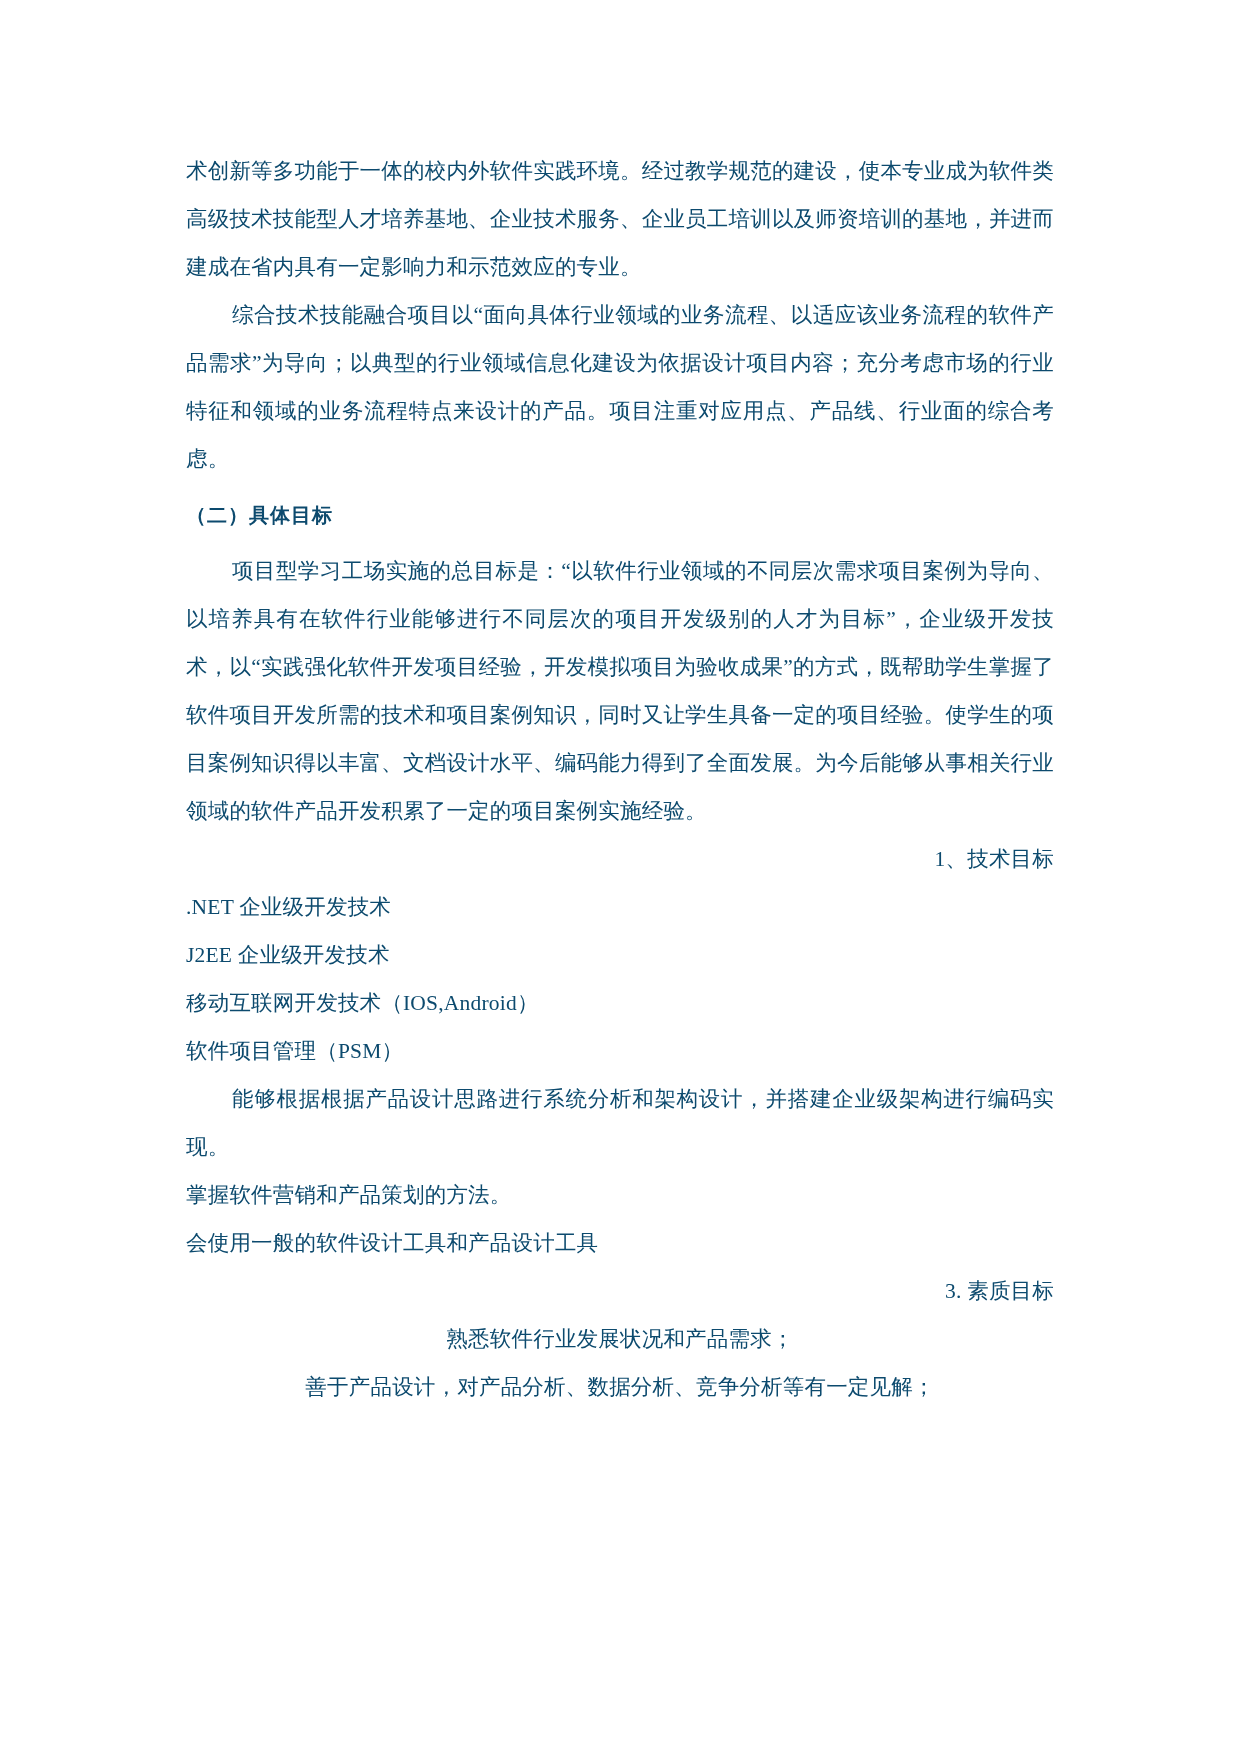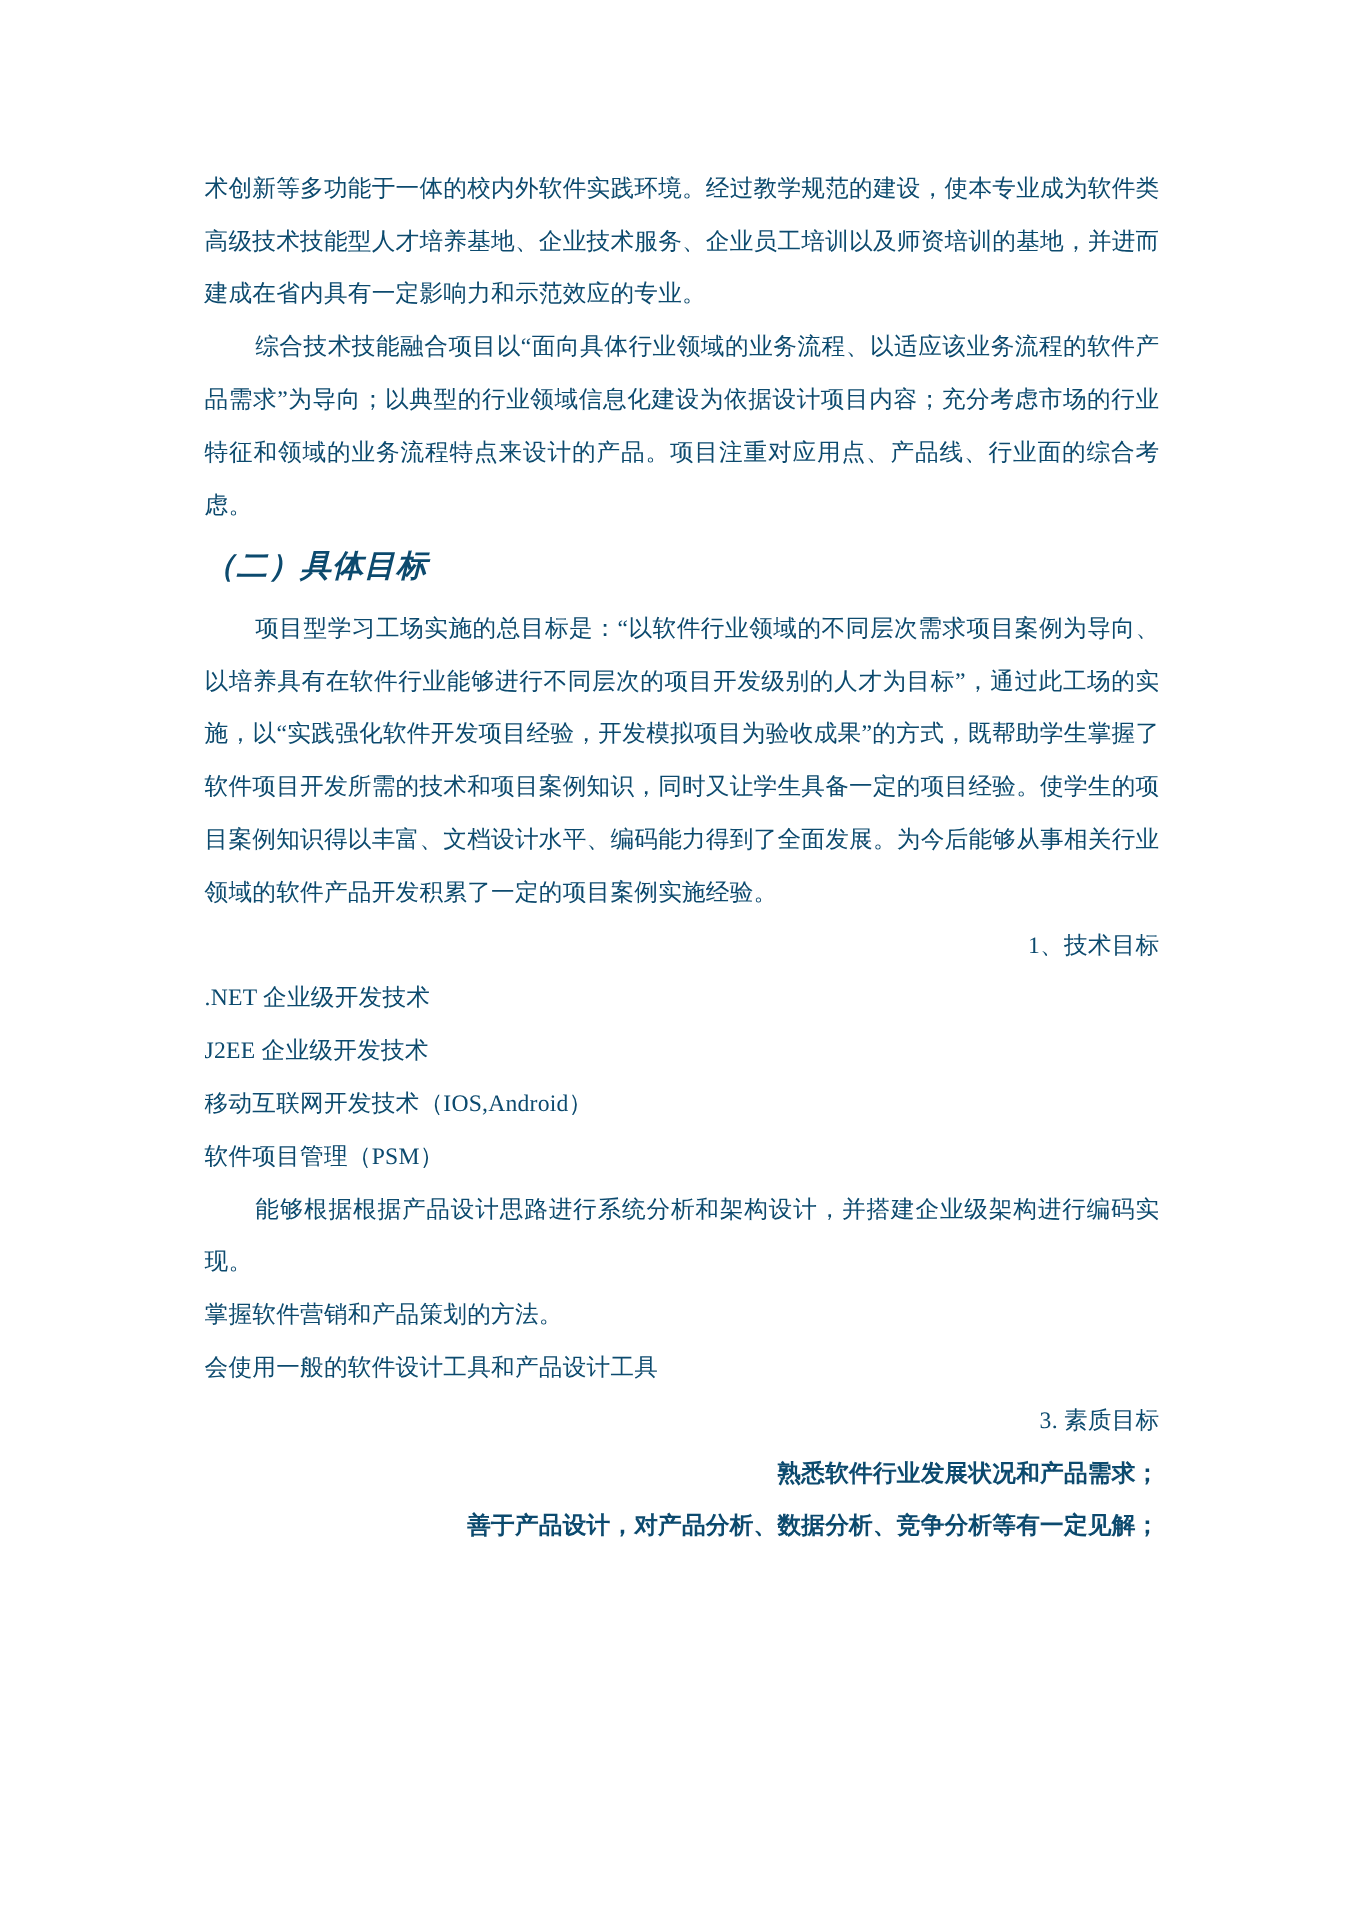--- a/index.html
+++ b/index.html
@@ -30,55 +30,53 @@
   .doc p {
     margin: 0;
     padding: 0;
   }
   .para-indent {
     text-indent: 46px;
   }
   .heading {
     font-family: "Liberation Sans", "DejaVu Sans", sans-serif;
     font-weight: bold;
-    font-size: 28px;
+    font-size: 20px;
     line-height: 64px;
     height: 64px;
     padding-left: 58px;
     text-align: left;
     letter-spacing: 1px;
-    font-style: italic;
   }
   .num-item {
     padding-left: 34px;
     text-align: right;
   }
   .num-item-3 {
     padding-left: 23px;
     text-align: right;
   }
   .sub-item {
     padding-left: 78px;
     text-align: left;
   }
   .quality-item {
     padding-left: 68px;
-    text-align: right;
-    font-weight: bold;
+    text-align: center;
   }
 </style>
 </head>
 <body>
 
 <div class="page">
   <div class="doc">
     <p class="para">术创新等多功能于一体的校内外软件实践环境。经过教学规范的建设，使本专业成为软件类高级技术技能型人才培养基地、企业技术服务、企业员工培训以及师资培训的基地，并进而建成在省内具有一定影响力和示范效应的专业。</p>
     <p class="para-indent">综合技术技能融合项目以“面向具体行业领域的业务流程、以适应该业务流程的软件产品需求”为导向；以典型的行业领域信息化建设为依据设计项目内容；充分考虑市场的行业特征和领域的业务流程特点来设计的产品。项目注重对应用点、产品线、行业面的综合考虑。</p>
     <p class="heading">（二）具体目标</p>
-    <p class="para-indent">项目型学习工场实施的总目标是：“以软件行业领域的不同层次需求项目案例为导向、以培养具有在软件行业能够进行不同层次的项目开发级别的人才为目标”，通过此工场的实施，以“实践强化软件开发项目经验，开发模拟项目为验收成果”的方式，既帮助学生掌握了软件项目开发所需的技术和项目案例知识，同时又让学生具备一定的项目经验。使学生的项目案例知识得以丰富、文档设计水平、编码能力得到了全面发展。为今后能够从事相关行业领域的软件产品开发积累了一定的项目案例实施经验。</p>
+    <p class="para-indent">项目型学习工场实施的总目标是：“以软件行业领域的不同层次需求项目案例为导向、以培养具有在软件行业能够进行不同层次的项目开发级别的人才为目标”，企业级开发技术，以“实践强化软件开发项目经验，开发模拟项目为验收成果”的方式，既帮助学生掌握了软件项目开发所需的技术和项目案例知识，同时又让学生具备一定的项目经验。使学生的项目案例知识得以丰富、文档设计水平、编码能力得到了全面发展。为今后能够从事相关行业领域的软件产品开发积累了一定的项目案例实施经验。</p>
     <p class="num-item">1、技术目标</p>
     <p class="sub-item">.NET 企业级开发技术</p>
     <p class="sub-item">J2EE 企业级开发技术</p>
     <p class="sub-item">移动互联网开发技术（IOS,Android）</p>
     <p class="sub-item">软件项目管理（PSM）</p>
     <p class="para-indent">能够根据根据产品设计思路进行系统分析和架构设计，并搭建企业级架构进行编码实现。</p>
     <p class="sub-item">掌握软件营销和产品策划的方法。</p>
     <p class="sub-item">会使用一般的软件设计工具和产品设计工具</p>
     <p class="num-item-3">3. 素质目标</p>
     <p class="quality-item">熟悉软件行业发展状况和产品需求；</p>

